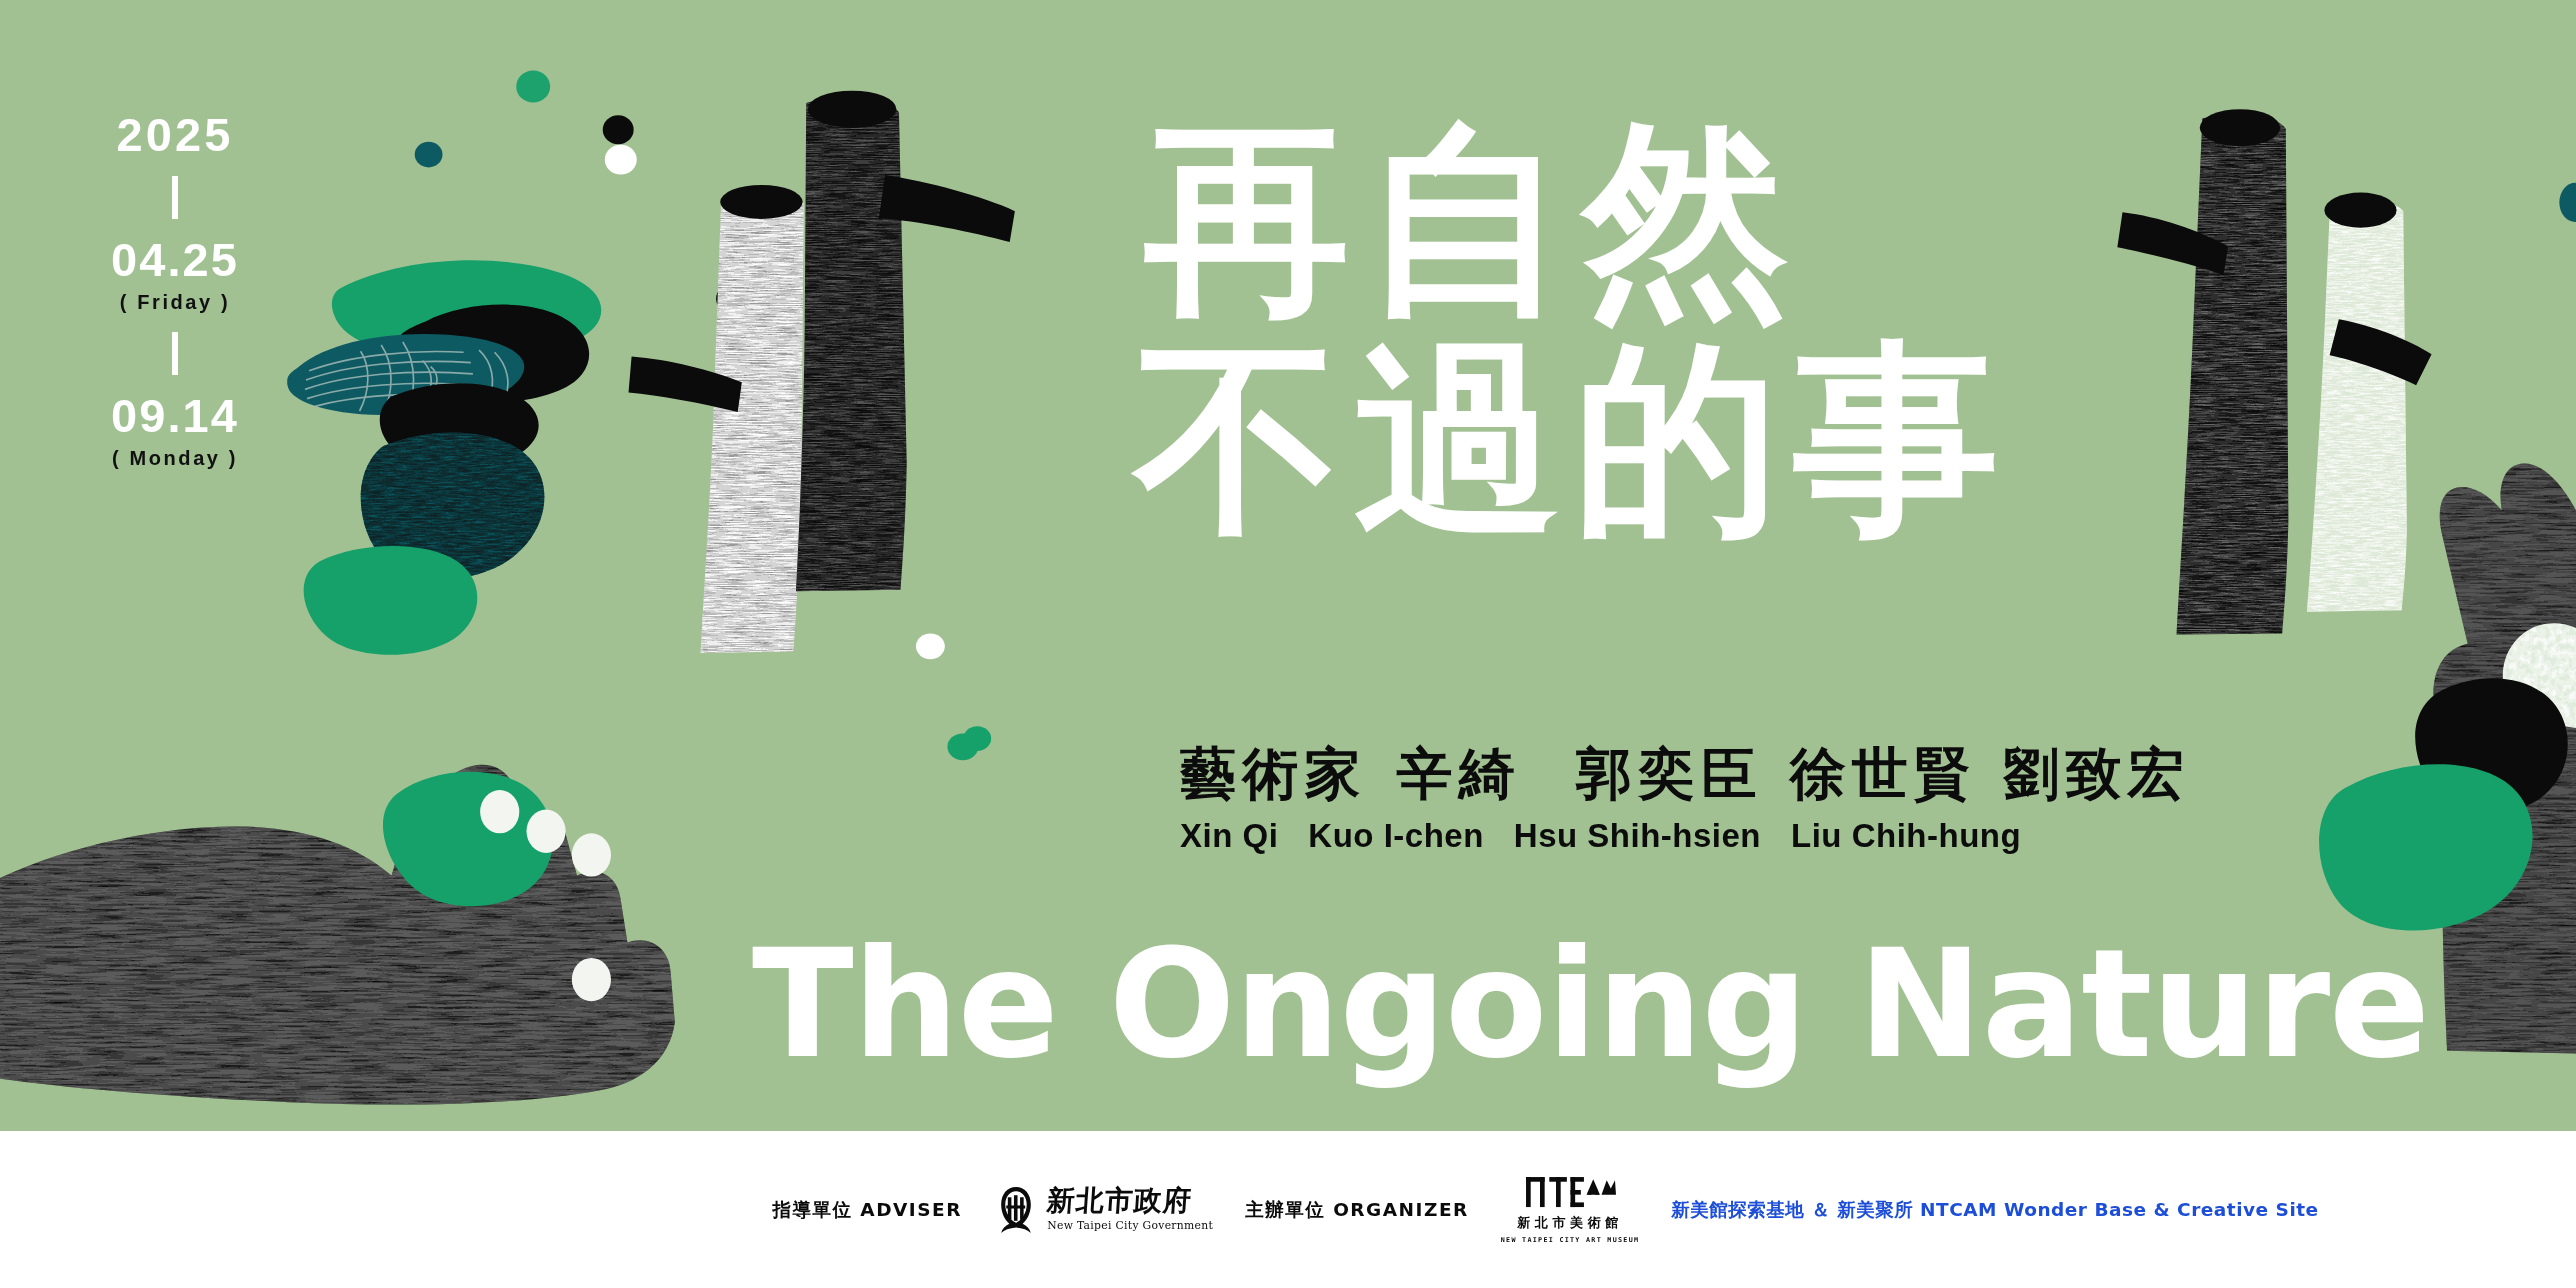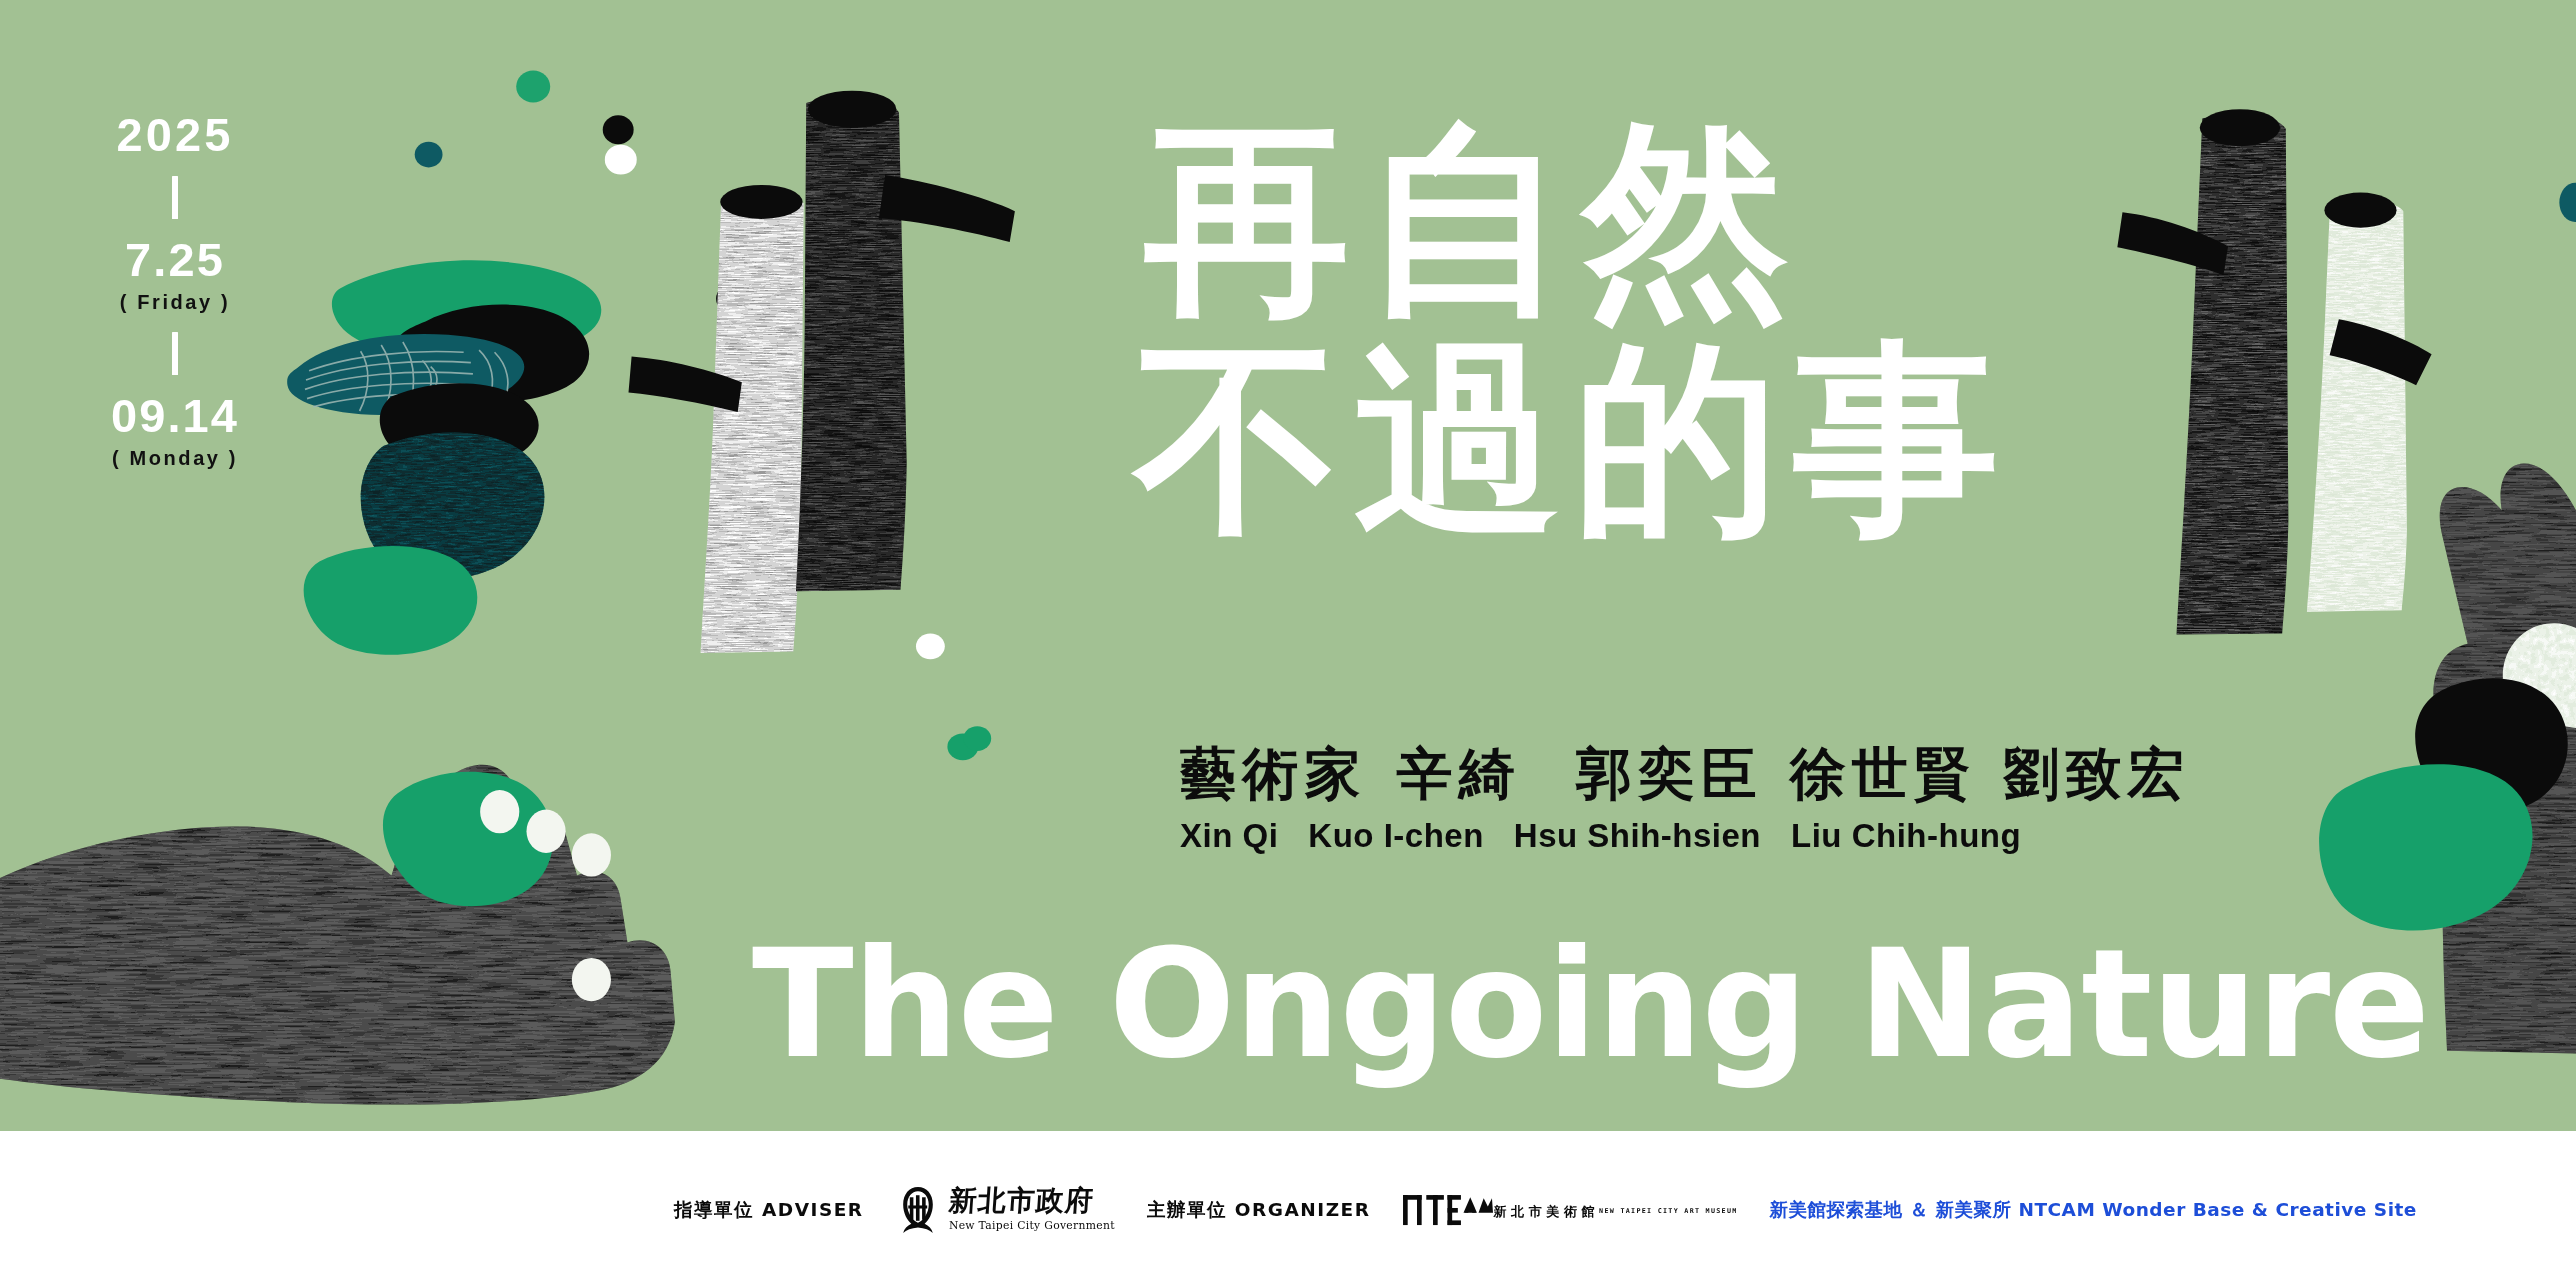--- a/index.html
+++ b/index.html
@@ -90,21 +90,21 @@
   .ntcg-cn{
     font-size:28px;font-weight:700;color:#0b0b0b;line-height:1;letter-spacing:1px;
     font-family:"DejaVu Serif","Liberation Serif",serif;
     transform:skewX(-4deg);white-space:nowrap;
   }
   .ntcg-en{
     font-size:10.8px;font-weight:400;color:#0b0b0b;margin-top:4.6px;letter-spacing:0.3px;
     font-family:"DejaVu Serif","Liberation Serif",serif;white-space:nowrap;
   }
   
-  .ntcam{display:flex;align-items:center;}
+  .ntcam{display:flex;flex-direction:column;align-items:center;}
   .ntcam-mark{height:34px;width:91px;}
   .ntcam-cn{
     font-size:13px;font-weight:700;color:#0b0b0b;letter-spacing:4.6px;margin-top:4.6px;
     font-family:"DejaVu Sans","Liberation Sans",sans-serif;white-space:nowrap;
   }
   .ntcam-en{
     font-size:6.7px;font-weight:700;color:#0b0b0b;letter-spacing:1.3px;margin-top:3.6px;
     font-family:"DejaVu Sans Mono","Liberation Mono",monospace;white-space:nowrap;
   }
   .f-venue{
@@ -343,21 +343,21 @@
                    C4842,1596 4740,1576 4708,1510 C4676,1444 4680,1372 4740,1340 Z" fill="#0b0b0b"></path>
           <path d="M4552,1530 C4660,1470 4810,1468 4876,1528 C4942,1588 4926,1710 4830,1768
                    C4734,1826 4592,1818 4540,1752 C4488,1686 4486,1566 4552,1530 Z" fill="#16a06a"></path>
         </g>
       </svg>
     </div>
 
     <div class="datecol">
       <div class="d-year">2025</div>
       <div class="d-rule"></div>
-      <div class="d-day">7.25</div>
+      <div class="d-day">04.25</div>
       <div class="d-wk">( Friday )</div>
       <div class="d-rule"></div>
       <div class="d-day">09.14</div>
       <div class="d-wk">( Monday )</div>
     </div>
 
     <div class="cn-title">
       <div>再自然</div>
       <div class="cn-line2">不過的事</div>
     </div>

